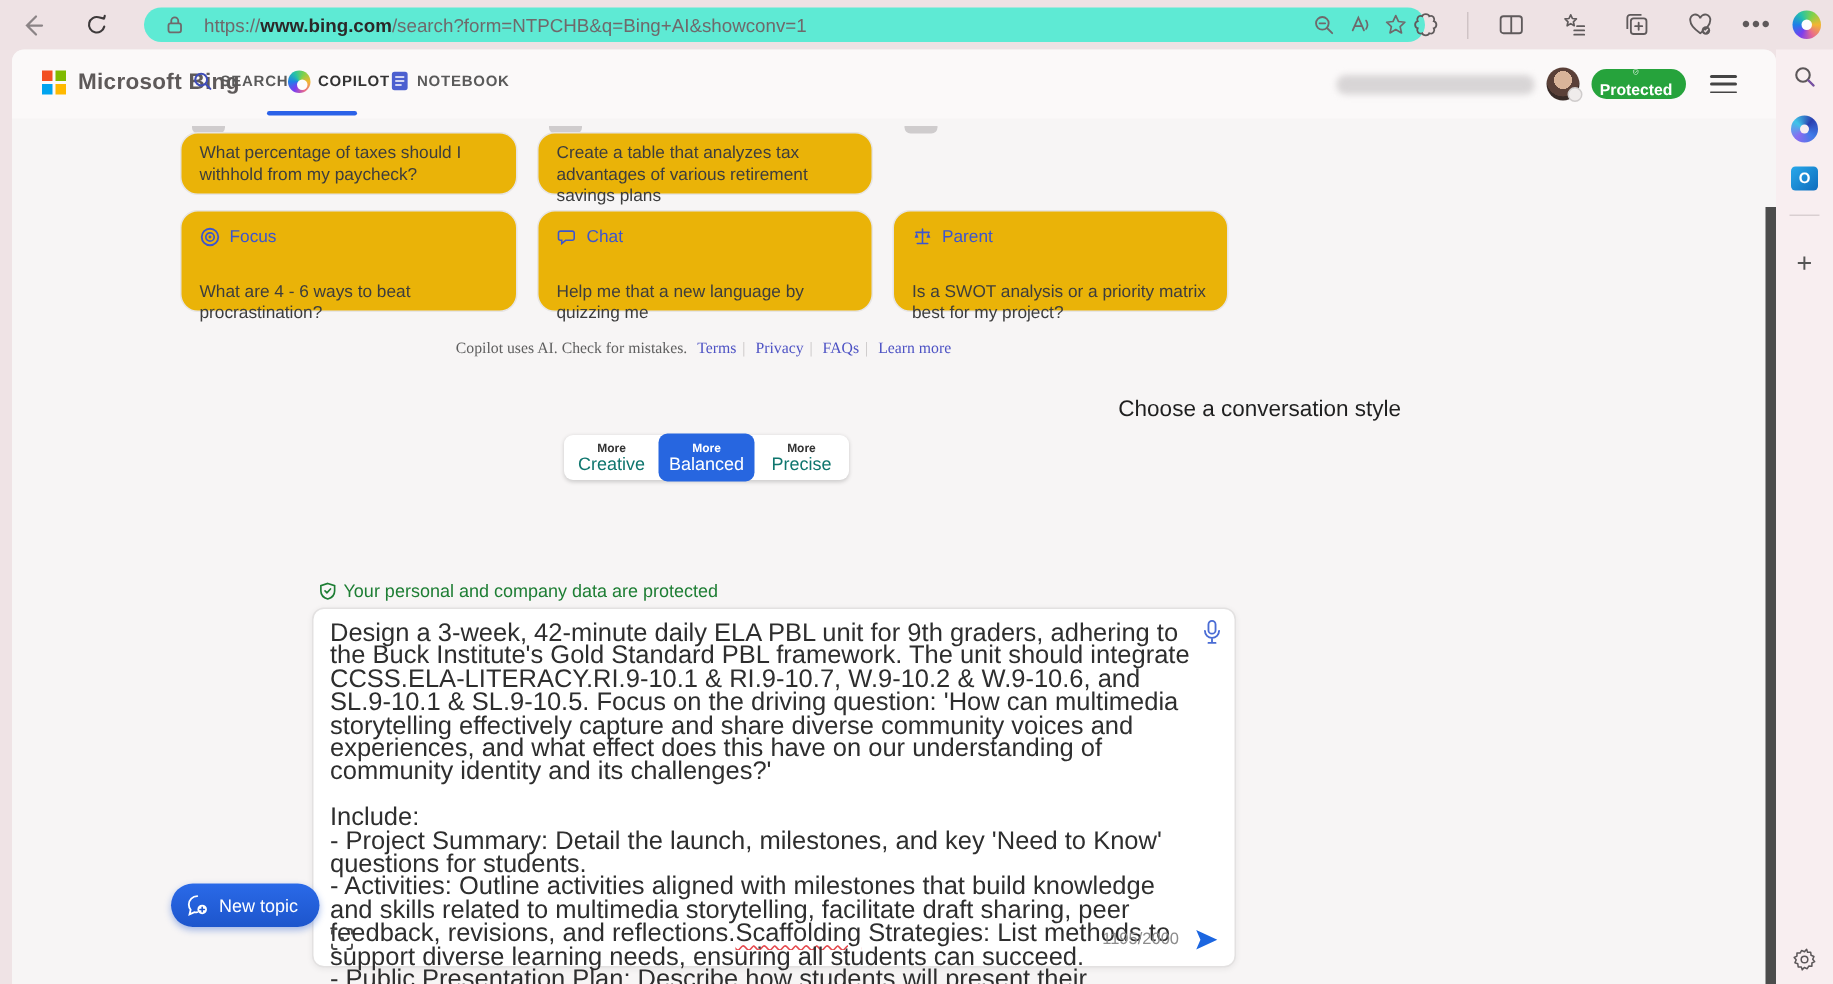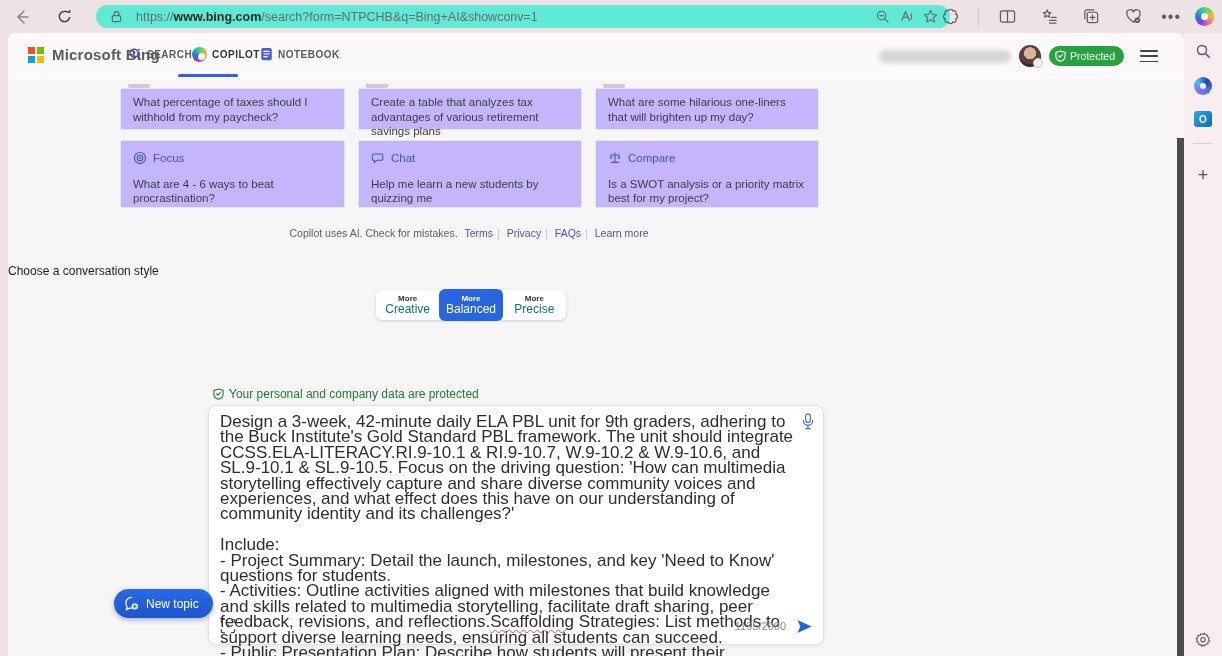--- a/index.html
+++ b/index.html
@@ -50,43 +50,43 @@
     font-size:10px; font-weight:700; letter-spacing:.5px; color:#5a5a5a; }
   .tab.active { color:#333; }
   .tab-underline { position:absolute; left:170px; top:41px; width:60px; height:3px; background:#2b62e8; border-radius:2px; }
   .hdr-right { position:absolute; right:0; top:0; height:46px; display:flex; align-items:center; }
   .blur-name { width:132px; height:13px; background:#d8d5d6; border-radius:6px; filter:blur(2px); }
   .avatar { width:22px; height:22px; border-radius:50%; margin-left:8px;
     background:radial-gradient(circle at 50% 38%, #d9b49a 0 34%, #5a4038 35% 62%, #382b27 63%); position:relative; }
   .avatar::after { content:""; position:absolute; right:-2px; bottom:-1px; width:8px; height:8px;
     border-radius:50%; background:#efeceb; border:1px solid #cfcccc; }
   .protected-pill { margin-left:8px; height:20px; padding:0 9px 0 6px; border-radius:10px;
-    background:#26a33c; color:#fff; font-size:10.5px; font-weight:400;
-    display:flex; align-items:center; gap:4px; }
+    background:#26a33c; color:#fff; font-size:10.5px; font-weight:700;
+    display:flex; align-items:center; gap:4px;flex-direction:column; }
   .hamburger { width:18px; height:12px; margin:0 26px 0 16px; display:flex; flex-direction:column; justify-content:space-between; }
   .hamburger i { display:block; height:1.5px; background:#444; border-radius:1px; }
 
   
   .stub { position:absolute; width:22px; height:5px; background:#cfcccd; border-radius:0 0 4px 4px; top:51px; }
-  .card { position:absolute; background:#c4b5fd; border:1px solid #e7e5e5; border-radius:2px;
+  .card { position:absolute; background:#eab308; border:1px solid #e7e5e5; border-radius:12px;
     font-size:11.5px; color:#3d3d3d; line-height:14.5px; }
   .card.r1 { top:55px; height:42px; padding:6px 12px; }
   .card.r2 { top:107px; height:68px; padding:10px 12px; }
-  .card-label { display:flex; align-items:center; gap:6px; color:#3c55cf; font-size:11.5px; margin-bottom:11px; }
+  .card-label { display:flex; align-items:center; gap:6px; color:#3c55cf; font-size:11.5px; margin-bottom:22px; }
   .c1 { left:112px; width:225px; } .c2 { left:350px; width:224px; } .c3 { left:587px; width:224px; }
 
   
   .disclaimer { position:absolute; left:0; top:194px; width:926px; text-align:center;
-    font-size:10.5px; color:#5f5f5f; }
+    font-size:10.5px; color:#5f5f5f;font-family:Liberation Serif, serif; }
   .disclaimer a { color:#4d52c4; text-decoration:none; margin:0 4px; }
   .disclaimer .sep { color:#c6c4c4; }
 
   
-  .style-title { position:absolute; left:0; top:231px; width:926px; text-align:left;
-    font-size:12px; color:#1f1f1f; }
+  .style-title { position:absolute; left:0; top:231px; width:926px; text-align:right;
+    font-size:15px; color:#1f1f1f; }
   .style-group { position:absolute; left:368px; top:257px; width:190px; height:30px;
     background:#fff; border-radius:6px; box-shadow:0 1px 3px rgba(0,0,0,.18); display:flex; }
   .style-opt { flex:1; display:flex; flex-direction:column; align-items:center; justify-content:center; cursor:default; }
   .style-opt .more { font-size:8px; font-weight:700; color:#333; line-height:9px; }
   .style-opt .name { font-size:12px; color:#0f766e; line-height:13px; }
   .style-opt.selected { background:#2766e0; border-radius:6px; margin:-1px 0; }
   .style-opt.selected .more,.style-opt.selected .name { color:#fff; }
 
   
   .privacy { position:absolute; left:205px; top:354px; display:flex; align-items:center; gap:5px;
@@ -264,49 +264,48 @@
         </span>
     </div>
   </div>
 
   <span class="stub" style="left:120px"></span>
   <span class="stub" style="left:358px"></span>
   <span class="stub" style="left:595px"></span>
 
   <div class="card r1 c1"><span>What percentage of taxes should I withhold from my paycheck?</span></div>
   <div class="card r1 c2"><span>Create a table that analyzes tax advantages of various retirement savings plans</span></div>
-  <div class="card r1 c3"><span>What are some hilarious one-liners that will brighten up my day?</span></div>
 
   <div class="card r2 c1">
     <div class="card-label">
       <svg width="14" height="14" viewBox="0 0 16 16">
           <circle cx="8" cy="8" r="6.3" fill="none" stroke="#3c55cf" stroke-width="1.4"></circle>
           <circle cx="8" cy="8" r="3.2" fill="none" stroke="#3c55cf" stroke-width="1.3"></circle>
           <circle cx="8" cy="8" r="1.1" fill="#3c55cf"></circle>
         </svg>
       <span>Focus</span>
     </div>
     <span>What are 4 - 6 ways to beat procrastination?</span>
   </div>
   <div class="card r2 c2">
     <div class="card-label">
       <svg width="14" height="14" viewBox="0 0 16 16">
           <path d="M2 3 h9 a1.5 1.5 0 0 1 1.5 1.5 v4 a1.5 1.5 0 0 1 -1.5 1.5 H6 L3 12.5 V10 H2 A1.5 1.5 0 0 1 .5 8.5 v-4 A1.5 1.5 0 0 1 2 3z" fill="none" stroke="#3c55cf" stroke-width="1.2" transform="translate(1 .5)"></path>
         </svg>
       <span>Chat</span>
     </div>
-    <span>Help me learn a new students by quizzing me</span>
+    <span>Help me that a new language by quizzing me</span>
   </div>
   <div class="card r2 c3">
     <div class="card-label">
       <svg width="14" height="14" viewBox="0 0 16 16">
           <path d="M8 2 v11 M4 13 h8 M3 4.5 h10" stroke="#3c55cf" stroke-width="1.2" stroke-linecap="round" fill="none"></path>
           <path d="M3.5 4.5 L2 8.5 h3 z M12.5 4.5 L11 8.5 h3 z" fill="#3c55cf"></path>
         </svg>
-      <span>Compare</span>
+      <span>Parent</span>
     </div>
     <span>Is a SWOT analysis or a priority matrix best for my project?</span>
   </div>
 
   <div class="disclaimer">
     <span>Copilot uses AI. Check for mistakes.</span>
     <a>Terms</a><span class="sep">|</span>
     <a>Privacy</a><span class="sep">|</span>
     <a>FAQs</a><span class="sep">|</span>
     <a>Learn more</a>

